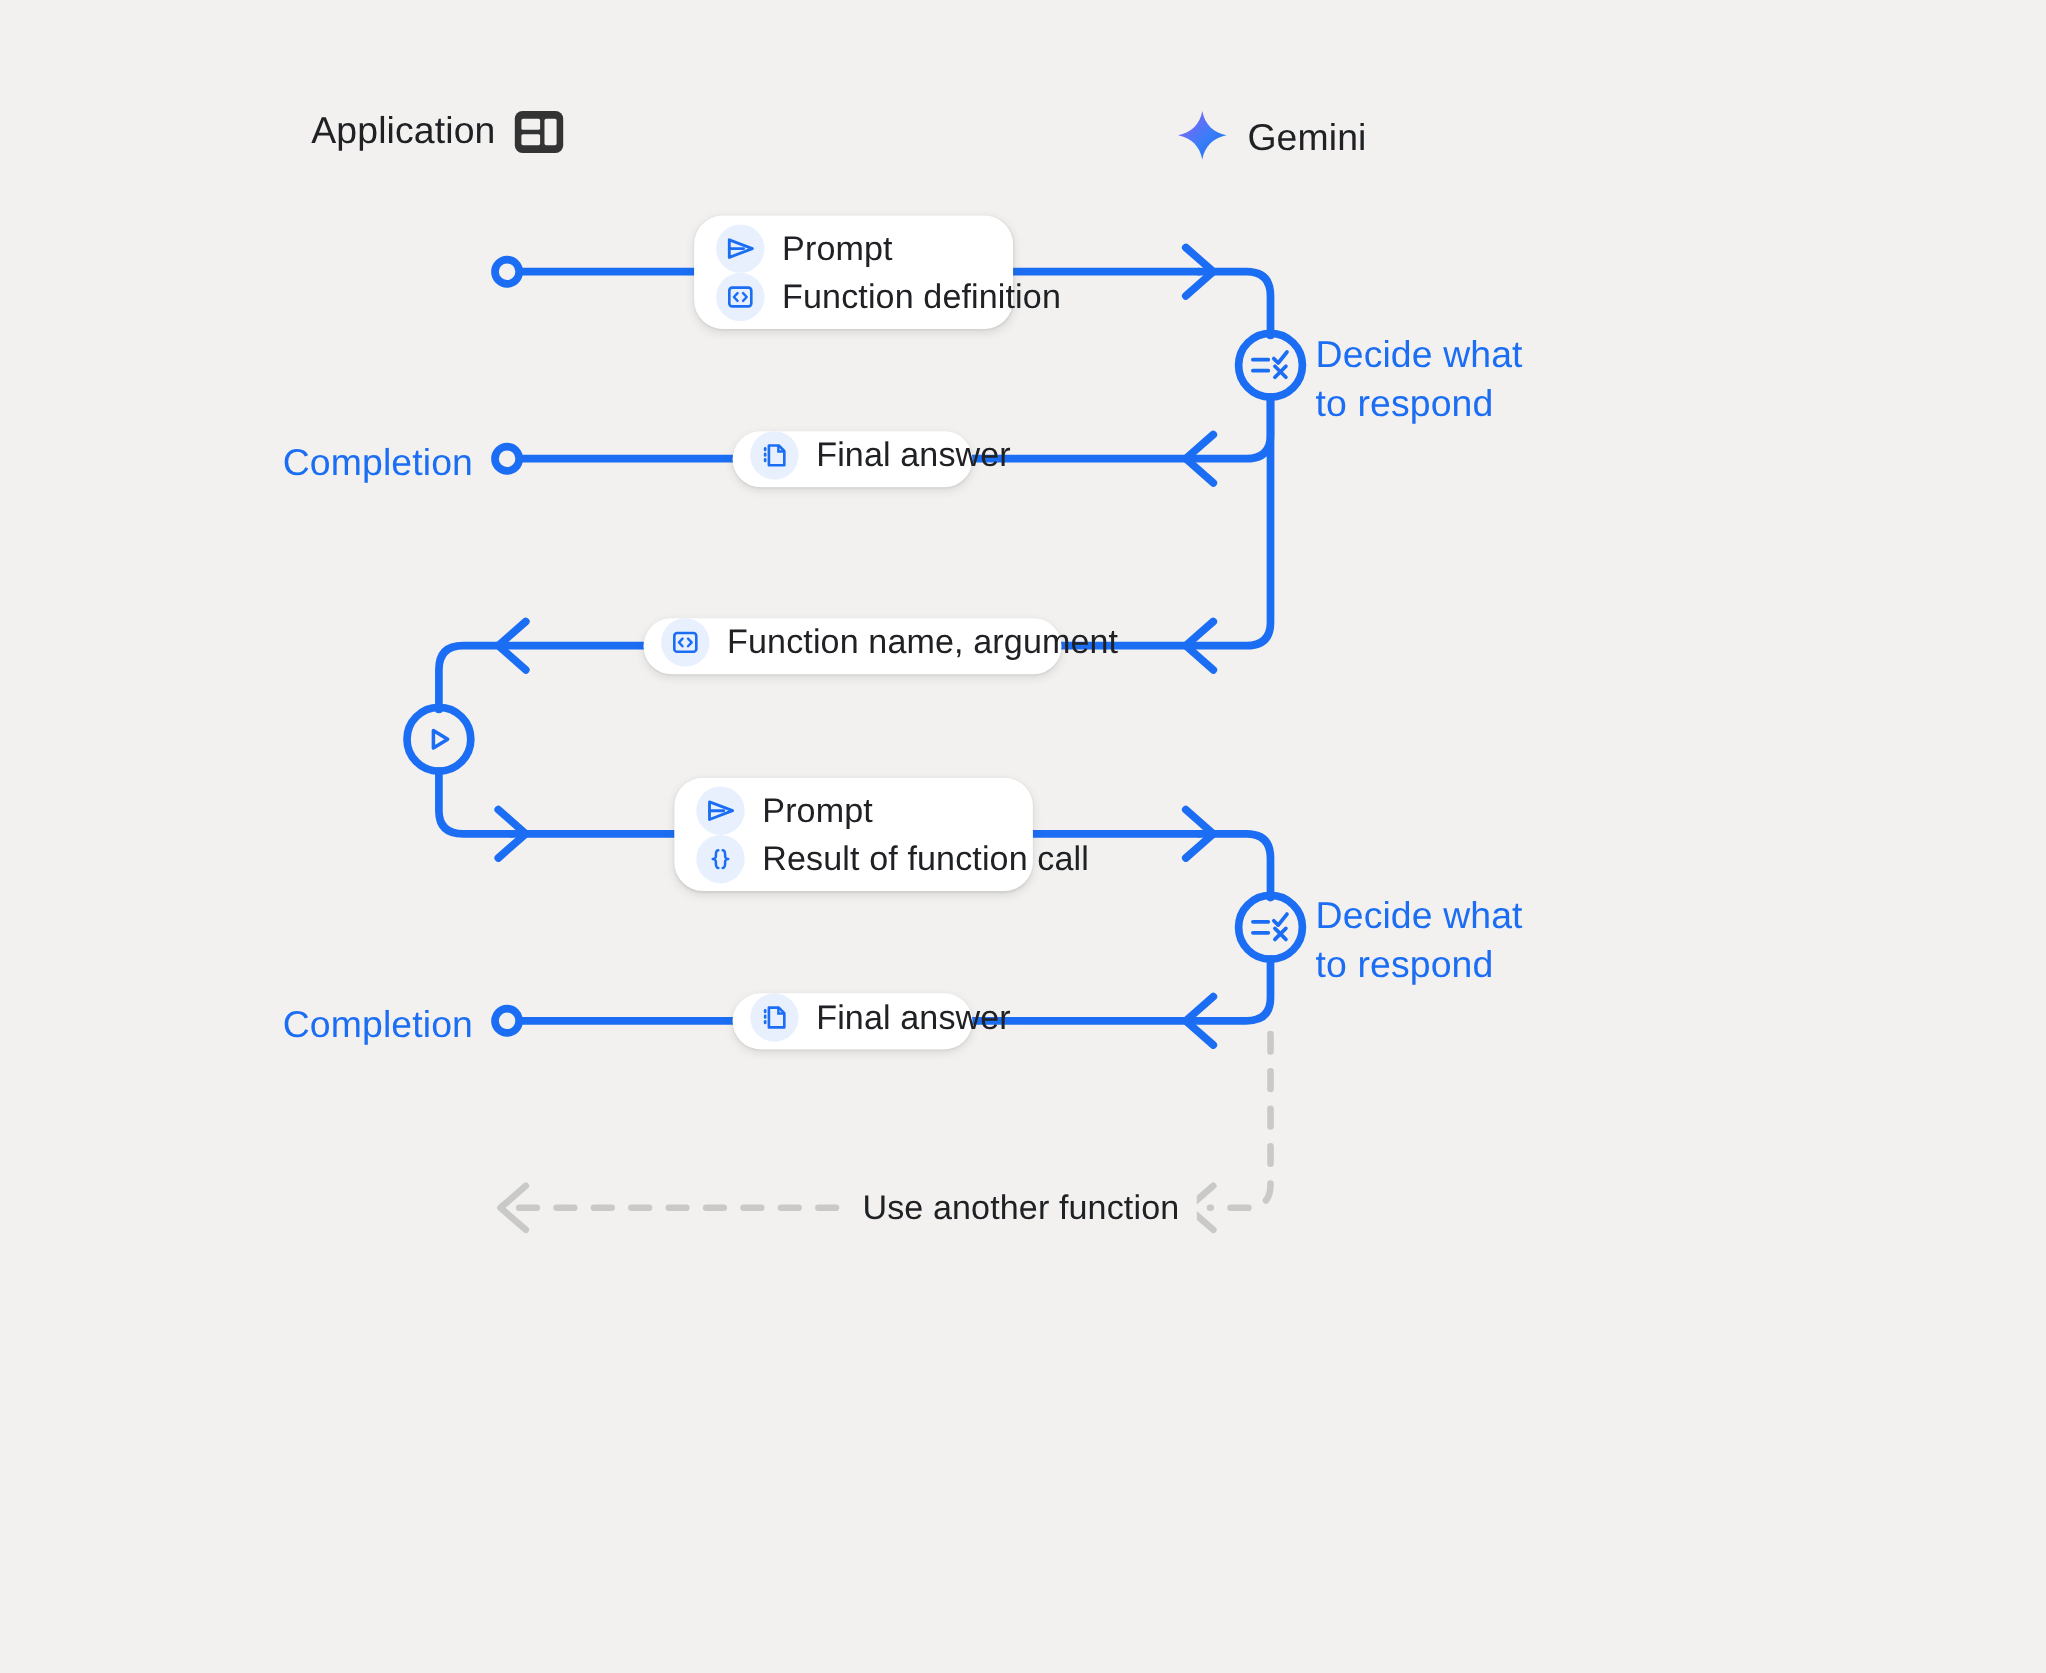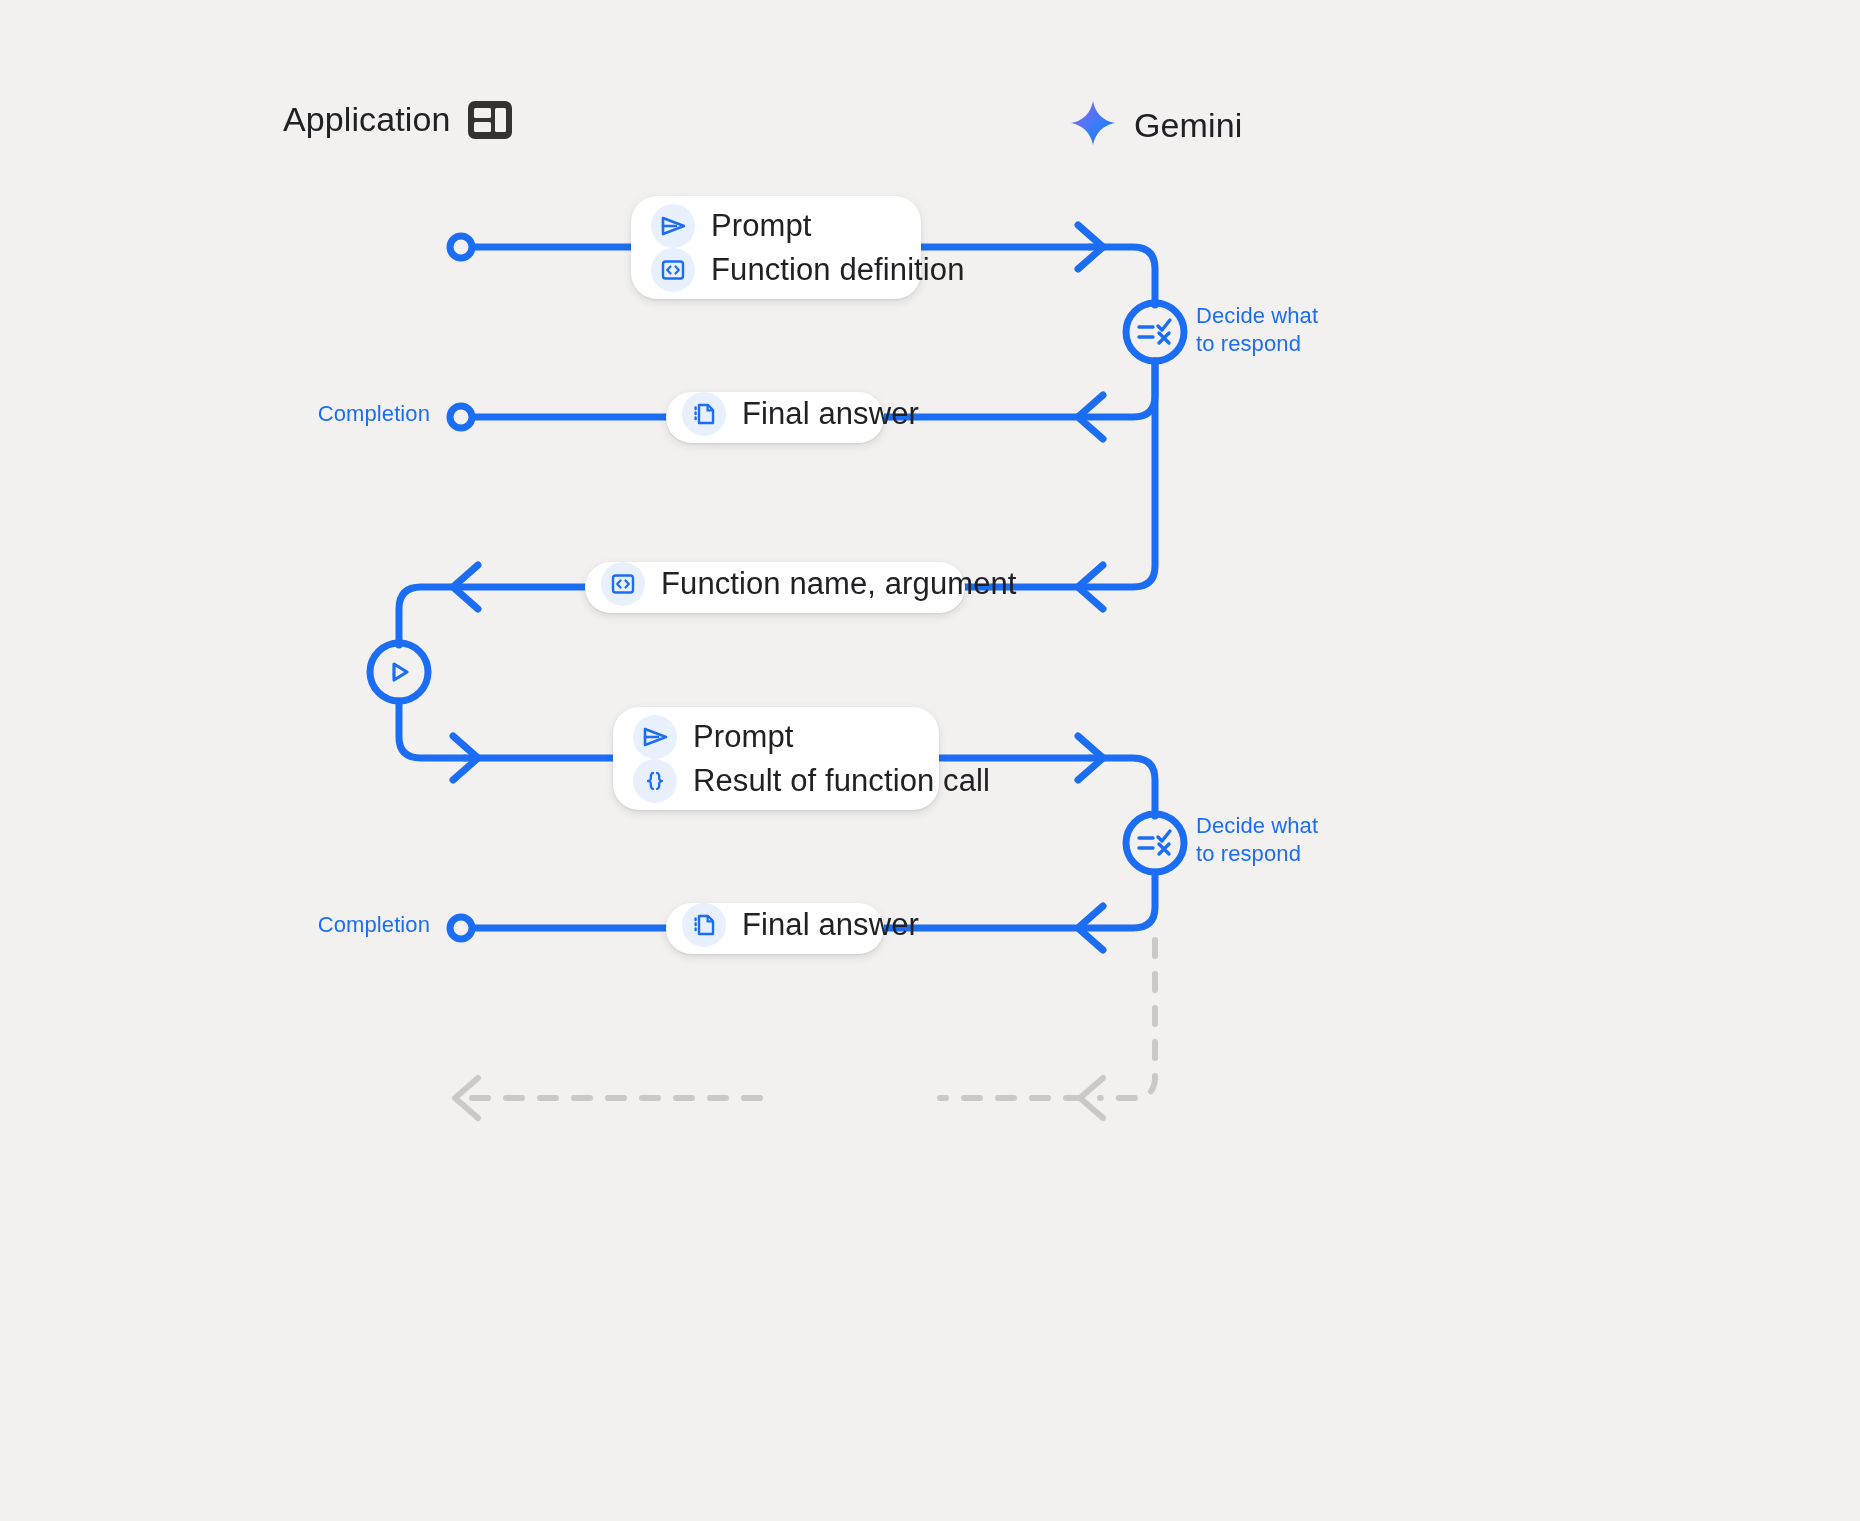--- a/index.html
+++ b/index.html
@@ -33,21 +33,21 @@
         display:flex;flex-direction:column;justify-content:center;
         padding:14px 30px 14px 20px;box-sizing:border-box;}
   .card.one{border-radius:30px;padding:1px 30px 9px 16px;}
   .row{display:flex;align-items:center;gap:16px;height:52px;}
   .row .txt{font-size:31px;color:#202124;white-space:nowrap;letter-spacing:.1px;}
   .chip{width:44px;height:44px;border-radius:50%;background:#e8f0fe;
         display:flex;align-items:center;justify-content:center;flex:none;}
   .chip svg{display:block;}
 
   
-  .sidelbl{position:absolute;color:#1b6ef3;font-size:22px;line-height:1.28;
+  .sidelbl{position:absolute;color:#1b6ef3;font-size:34px;line-height:1.28;
            letter-spacing:.1px;white-space:pre-line;}
   .sidelbl.r{text-align:right;}
 
   
   .nodeicon{position:absolute;width:62px;height:62px;display:flex;
             align-items:center;justify-content:center;}
 
   .looplbl{position:absolute;font-size:31px;color:#202124;background:#f2f1ef;
            padding:0 16px;white-space:nowrap;letter-spacing:.1px;}
 </style>
@@ -274,14 +274,15 @@
 
 
   <div class="sidelbl r" style="left:230px;top:911px;width:200px;">Completion</div>
 
   <div class="sidelbl" style="left:1196px;top:302px;width:260px;">Decide what
 to respond</div>
 
   <div class="sidelbl" style="left:1196px;top:812px;width:260px;">Decide what
 to respond</div>
 
+  <div class="looplbl" style="left:768px;top:1080px;">Use another function</div>
 
 </div>
 
 </body></html>

